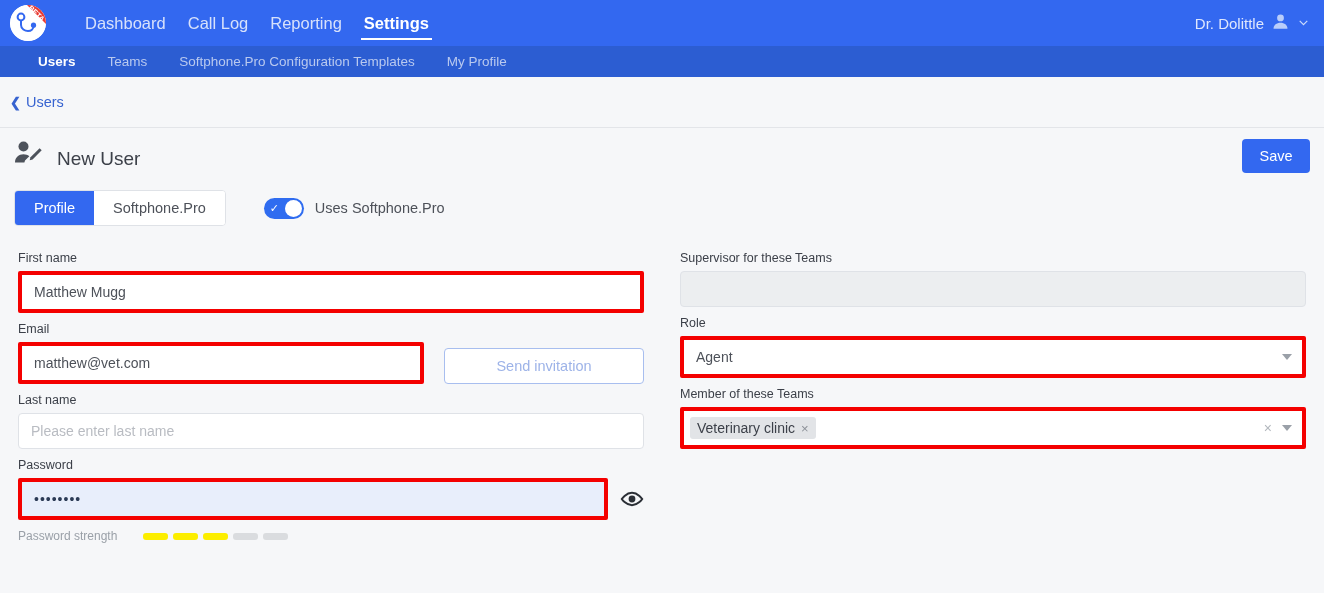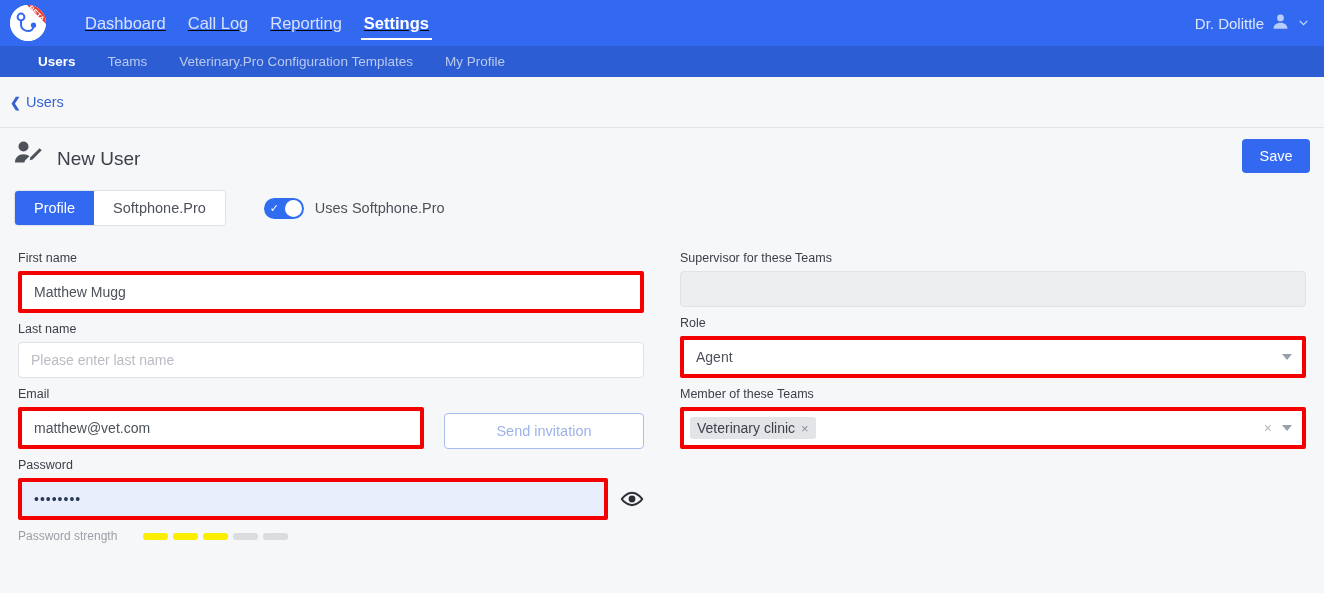--- a/index.html
+++ b/index.html
@@ -21,21 +21,21 @@
   .logo {
     width: 36px; height: 36px;
     margin-left: 10px;
     border-radius: 50%;
     background: #ffffff;
     position: relative;
     overflow: hidden;
     flex: 0 0 auto;
   }
   .logo svg { position: absolute; left: 0; top: 0; }
-  .topnav { display: flex; margin-left: 28px; height: 46px; text-decoration: underline; }
+  .topnav { display: flex; margin-left: 28px; height: 46px; }
   .topnav a {
     color: #d7e1fb;
     font-size: 16.5px;
     text-decoration: none;
     padding: 0 11px;
     line-height: 46px;
     height: 46px;
     display: block;
     position: relative;
     white-space: nowrap;
@@ -337,21 +337,21 @@
       <svg width="13" height="13" viewBox="0 0 24 24" fill="none" stroke="#cddcfb" stroke-width="2.2">
         <path d="M5 9 L12 16 L19 9"></path>
       </svg>
     </span>
   </div>
 </div>
 
 <div class="subbar">
   <a href="#" class="active">Users</a>
   <a href="#">Teams</a>
-  <a href="#">Veterinary.Pro Configuration Templates</a>
+  <a href="#">Softphone.Pro Configuration Templates</a>
   <a href="#">My Profile</a>
 </div>
 
 <div class="breadcrumb">
   <a href="#" class="bc-link">
     <span class="bc-chevron">❮</span>
     <span>Users</span>
   </a>
 </div>
 
@@ -388,34 +388,34 @@
   <div class="col">
 
     <div class="field">
       <label class="field-label">First name</label>
       <div class="annot">
         <input class="inp" type="text" value="Matthew Mugg" style="">
       </div>
     </div>
 
     <div class="field">
-      <label class="field-label">Last name</label>
-      <input class="inp" type="text" placeholder="Please enter last name" style="">
-    </div>
-
-    <div class="field">
       <label class="field-label">Email</label>
       <div class="email-row">
         <div class="email-left">
           <div class="annot">
             <input class="inp" type="text" value="matthew@vet.com" style="">
           </div>
         </div>
         <button class="ghost-btn">Send invitation</button>
       </div>
+    </div>
+
+    <div class="field">
+      <label class="field-label">Last name</label>
+      <input class="inp" type="text" placeholder="Please enter last name" style="">
     </div>
 
     <div class="field">
       <label class="field-label">Password</label>
       <div class="pw-row">
         <div class="pw-left">
           <div class="annot">
             <input class="inp autofill" type="text" value="••••••••" style="">
           </div>
         </div>

